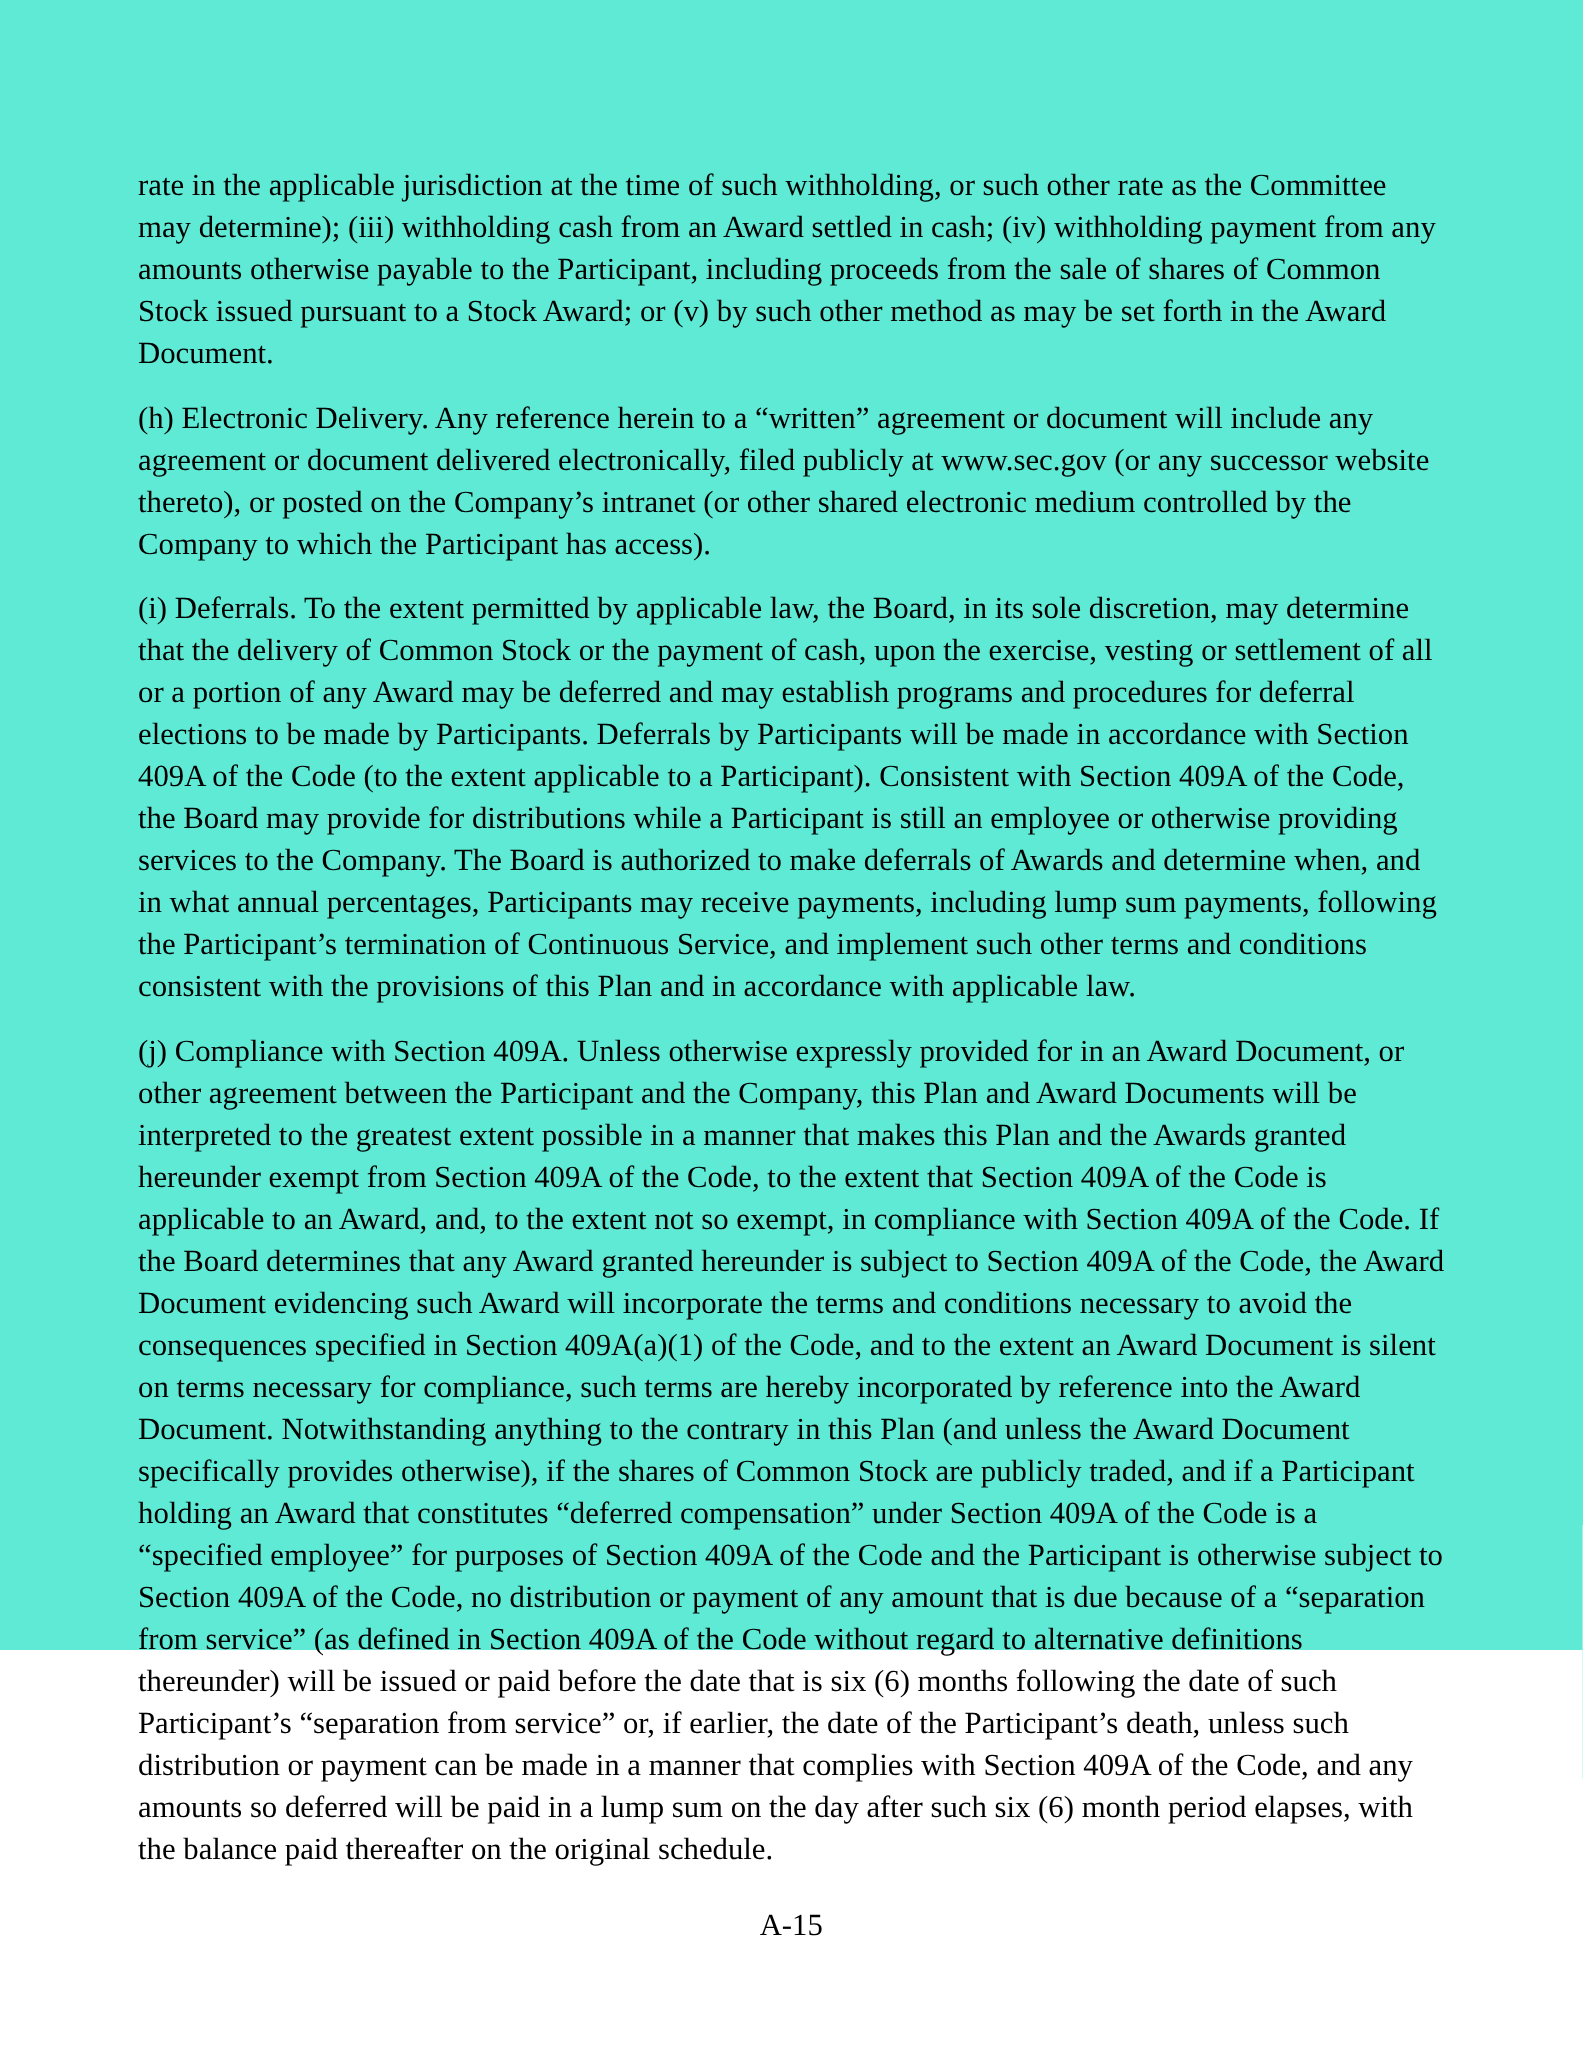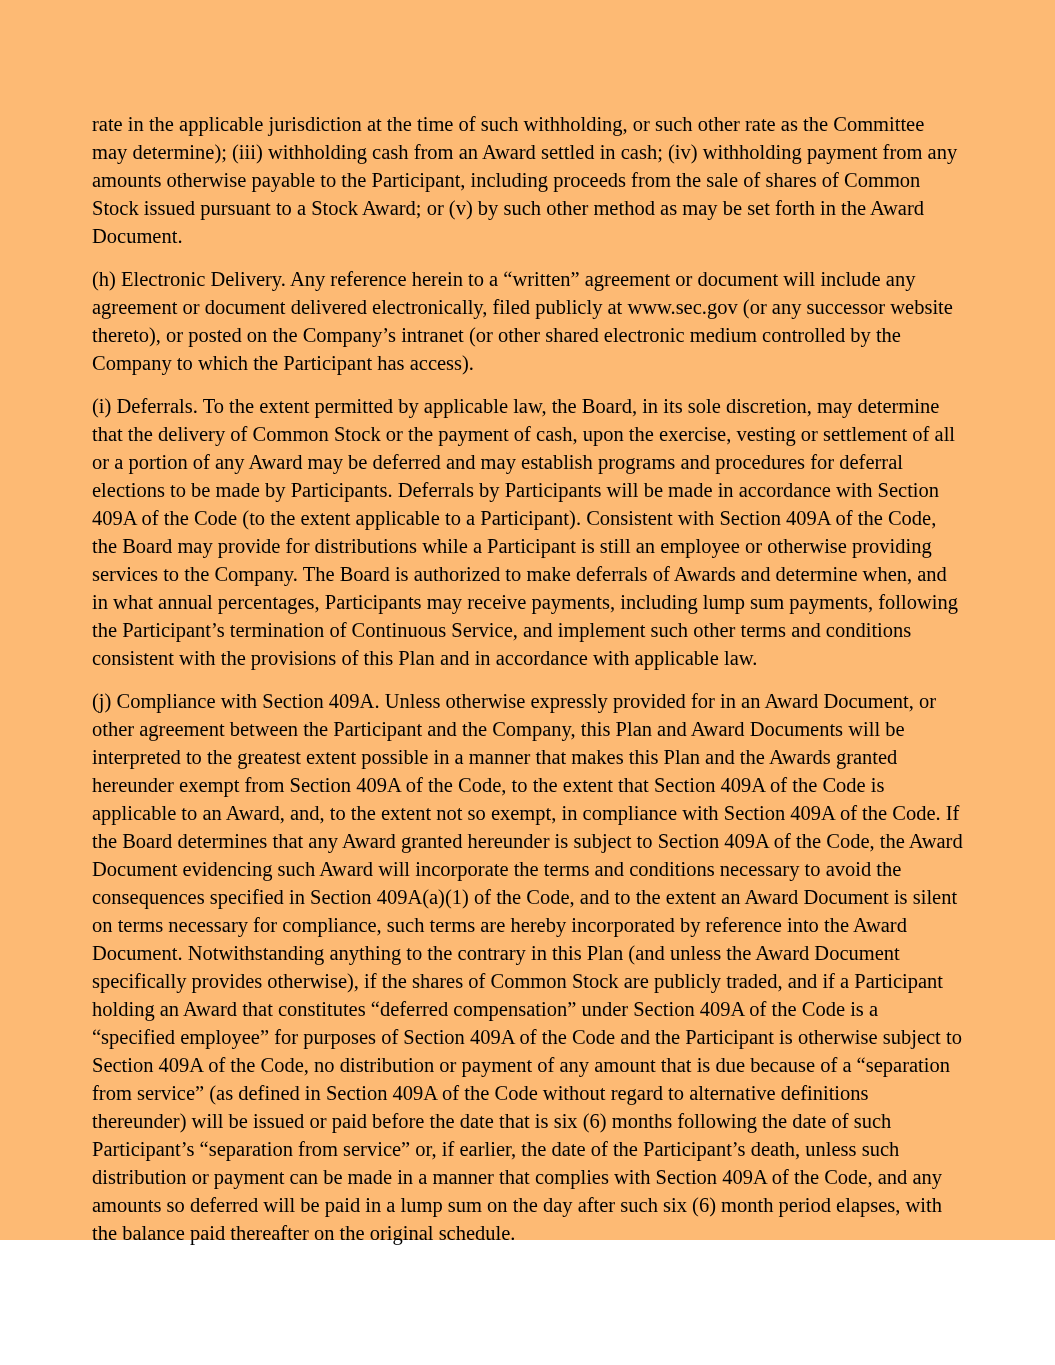--- a/index.html
+++ b/index.html
@@ -11,22 +11,22 @@
     width: 1055px;
     height: 1365px;
     font-family: "Liberation Serif", serif;
     color: #000000;
     position: relative;
     overflow: hidden;
   }
   .page {
     position: relative;
     width: 1055px;
-    height: 1240px;
-    background: #fdba74;
+    height: 1100px;
+    background: #5eead4;
   }
   .content {
     position: absolute;
     left: 92px;
     top: 110px;
     width: 872px;
   }
   .para {
     font-size: 20.5px;
     line-height: 28px;
@@ -59,13 +59,14 @@
     <p class="para"><span></span><span class="bold"></span><span>rate in the applicable jurisdiction at the time of such withholding, or such other rate as the Committee may determine); (iii) withholding cash from an Award settled in cash; (iv) withholding payment from any amounts otherwise payable to the Participant, including proceeds from the sale of shares of Common Stock issued pursuant to a Stock Award; or (v) by such other method as may be set forth in the Award Document.</span></p>
 
     <p class="para"><span>(h) </span><span class="bold">Electronic Delivery</span><span>. Any reference herein to a “written” agreement or document will include any agreement or document delivered electronically, filed publicly at www.sec.gov (or any successor website thereto), or posted on the Company’s intranet (or other shared electronic medium controlled by the Company to which the Participant has access).</span></p>
 
     <p class="para"><span>(i) </span><span class="bold">Deferrals</span><span>. To the extent permitted by applicable law, the Board, in its sole discretion, may determine that the delivery of Common Stock or the payment of cash, upon the exercise, vesting or settlement of all or a portion of any Award may be deferred and may establish programs and procedures for deferral elections to be made by Participants. Deferrals by Participants will be made in accordance with Section 409A of the Code (to the extent applicable to a Participant). Consistent with Section 409A of the Code, the Board may provide for distributions while a Participant is still an employee or otherwise providing services to the Company. The Board is authorized to make deferrals of Awards and determine when, and in what annual percentages, Participants may receive payments, including lump sum payments, following the Participant’s termination of Continuous Service, and implement such other terms and conditions consistent with the provisions of this Plan and in accordance with applicable law.</span></p>
 
     <p class="para"><span>(j) </span><span class="bold">Compliance with Section 409A</span><span>. Unless otherwise expressly provided for in an Award Document, or other agreement between the Participant and the Company, this Plan and Award Documents will be interpreted to the greatest extent possible in a manner that makes this Plan and the Awards granted hereunder exempt from Section 409A of the Code, to the extent that Section 409A of the Code is applicable to an Award, and, to the extent not so exempt, in compliance with Section 409A of the Code. If the Board determines that any Award granted hereunder is subject to Section 409A of the Code, the Award Document evidencing such Award will incorporate the terms and conditions necessary to avoid the consequences specified in Section 409A(a)(1) of the Code, and to the extent an Award Document is silent on terms necessary for compliance, such terms are hereby incorporated by reference into the Award Document. Notwithstanding anything to the contrary in this Plan (and unless the Award Document specifically provides otherwise), if the shares of Common Stock are publicly traded, and if a Participant holding an Award that constitutes “deferred compensation” under Section 409A of the Code is a “specified employee” for purposes of Section 409A of the Code and the Participant is otherwise subject to Section 409A of the Code, no distribution or payment of any amount that is due because of a “separation from service” (as defined in Section 409A of the Code without regard to alternative definitions thereunder) will be issued or paid before the date that is six (6) months following the date of such Participant’s “separation from service” or, if earlier, the date of the Participant’s death, unless such distribution or payment can be made in a manner that complies with Section 409A of the Code, and any amounts so deferred will be paid in a lump sum on the day after such six (6) month period elapses, with the balance paid thereafter on the original schedule.</span></p>
 
   </div>
 
+  <div class="footer">A-15</div>
 </div>
 
 </body></html>

